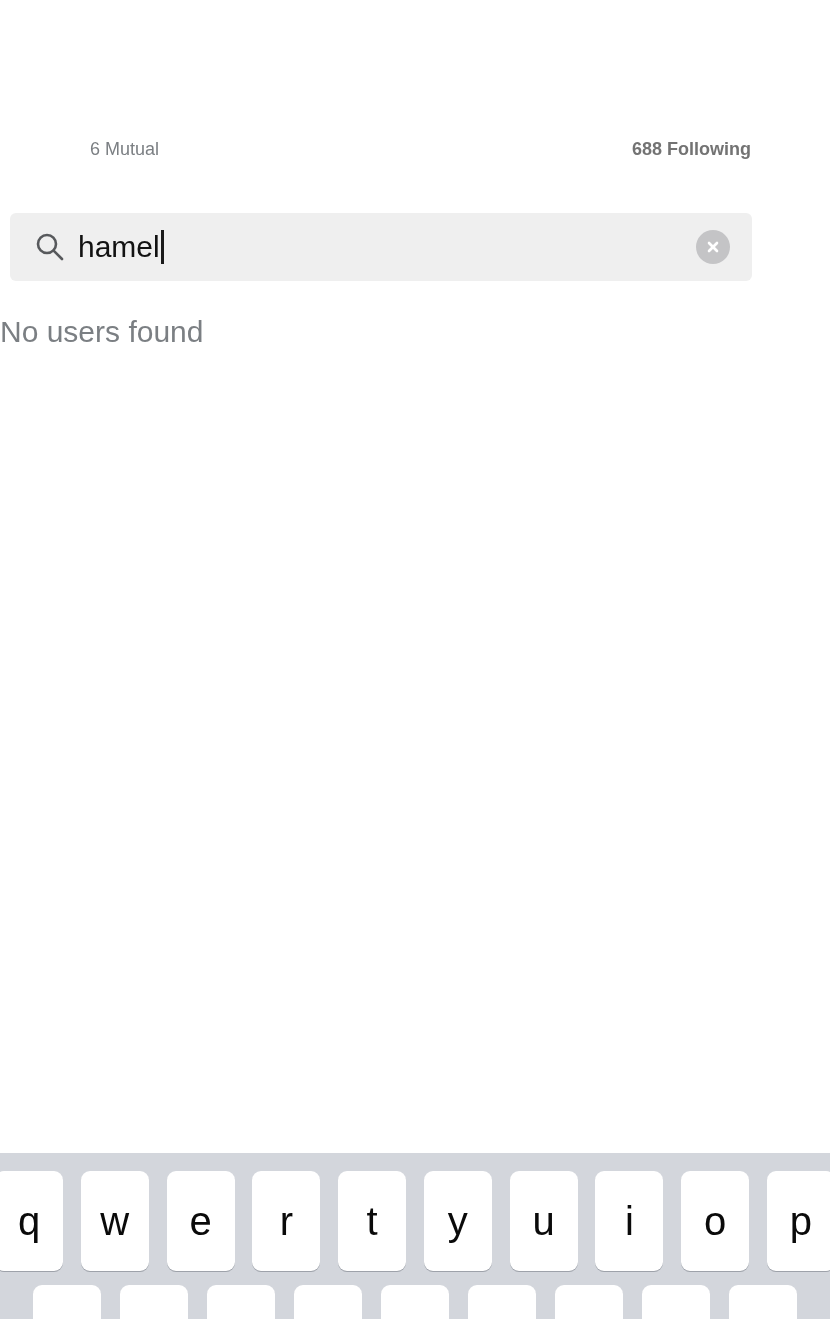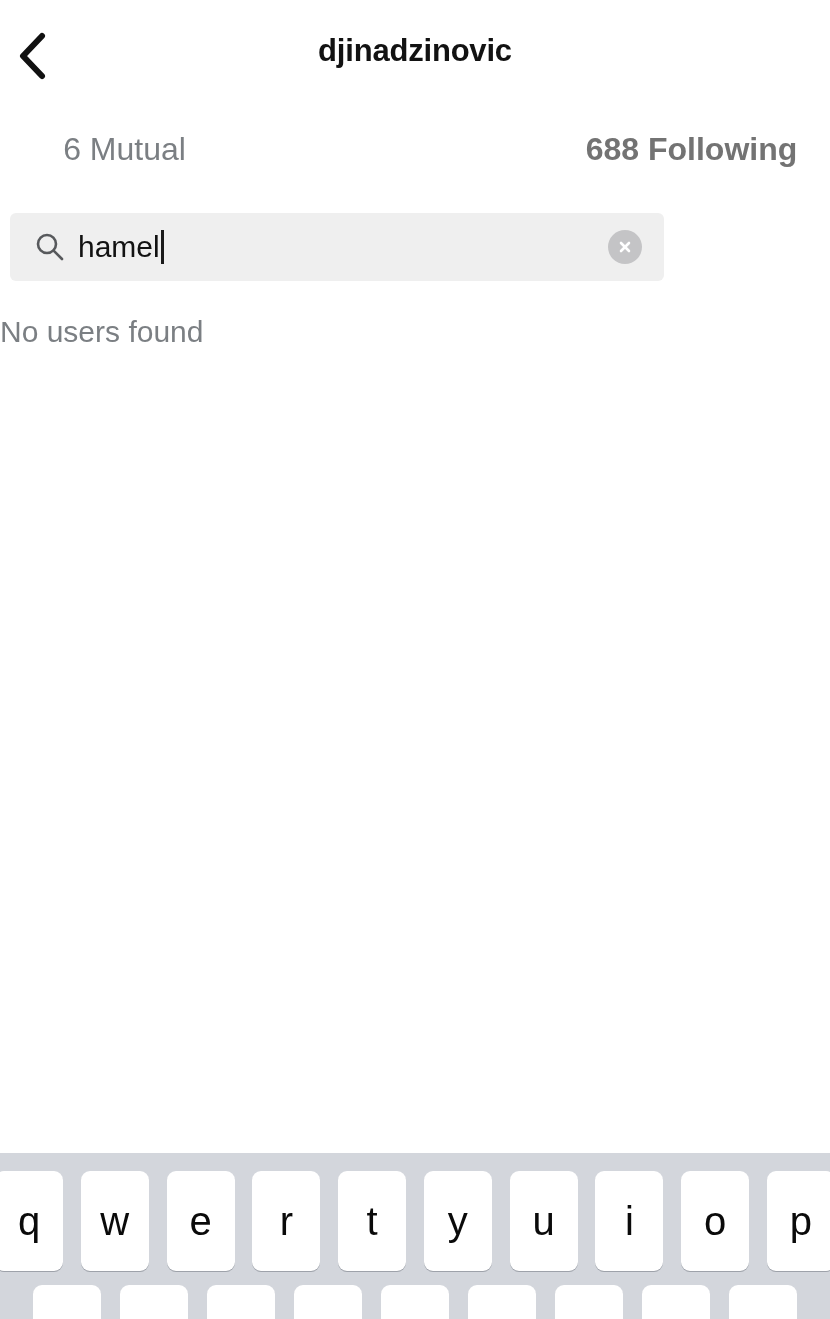--- a/index.html
+++ b/index.html
@@ -64,21 +64,21 @@
     height: 76px;
     background: #ffffff;
   }
   .tab {
     position: absolute;
     top: 0;
     height: 74px;
     display: flex;
     align-items: center;
     justify-content: center;
-    font-size: 32px;
+    font-size: 18px;
     color: #7b7f83;
     font-weight: normal;
     cursor: pointer;
     box-sizing: border-box;
   }
   .tab.tab-0 { left: 0px;   width: 249px; }
   .tab.tab-1 { left: 249px; width: 304px; }
   .tab.tab-2 { left: 553px; width: 277px; }
   .tab.active {
     color: #737373;
@@ -100,21 +100,21 @@
     height: 5px;
     background: #6f7275;
     border-radius: 1px;
   }
 
   
   .search-wrap {
     position: absolute;
     left: 10px;
     top: 213px;
-    width: 654px;
+    width: 742px;
     height: 68px;
     background: #efefef;
     border-radius: 6px;
   }
   .search-icon {
     position: absolute;
     left: 24px;
     top: 18px;
     width: 32px;
     height: 32px;
@@ -212,30 +212,20 @@
     font-family: "Liberation Sans", sans-serif;
     cursor: pointer;
     box-sizing: border-box;
   }
 </style>
 </head>
 <body>
 
 <div class="screen">
 
-  <div class="header">
-    <div class="back-button">
-      <span>
-        <svg width="34" height="50" viewBox="0 0 34 50">
-          <polyline points="27,5 8,25 27,45" fill="none" stroke="#111111" stroke-width="6" stroke-linecap="round" stroke-linejoin="round"></polyline>
-        </svg>
-      </span>
-    </div>
-    <div class="page-title">djinadzinovic</div>
-  </div>
 
   <div class="tabbar">
     <div class="tab tab-0">6 Mutual</div>
     <div class="tab tab-2 active">688 Following</div>
     <div class="tabbar-divider"></div>
     <div class="tab-underline"></div>
   </div>
 
   <div class="search-wrap">
     <span class="search-icon">

